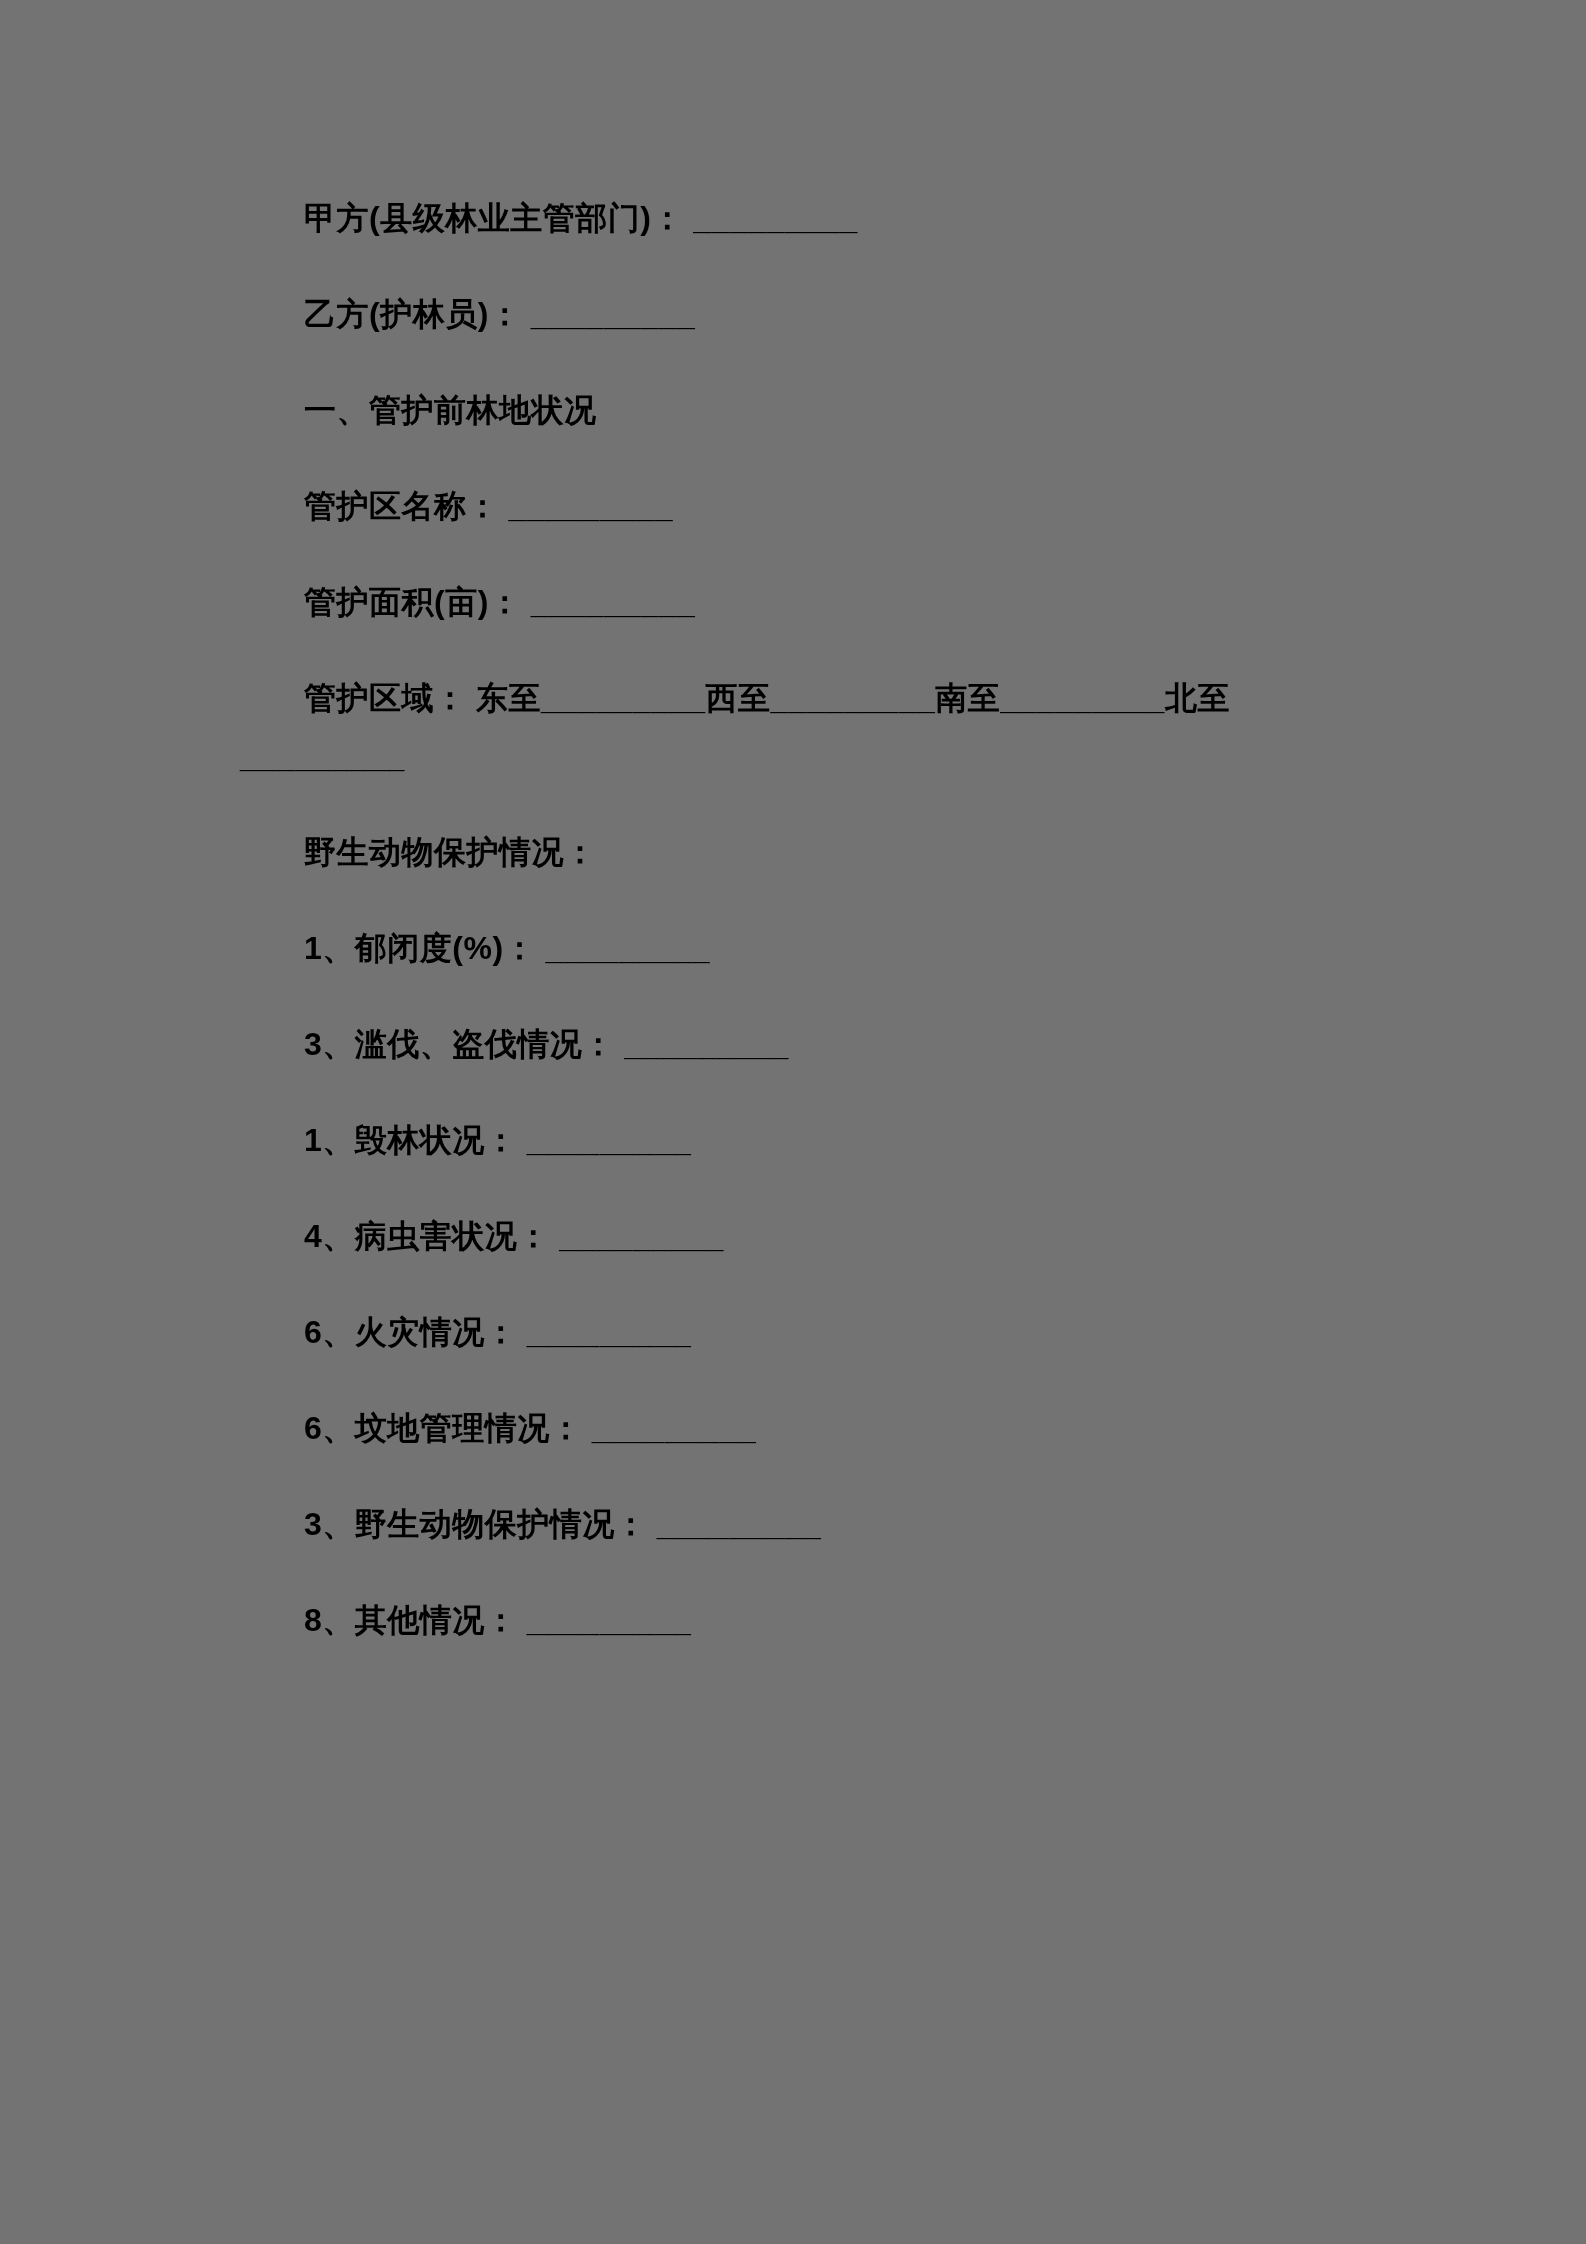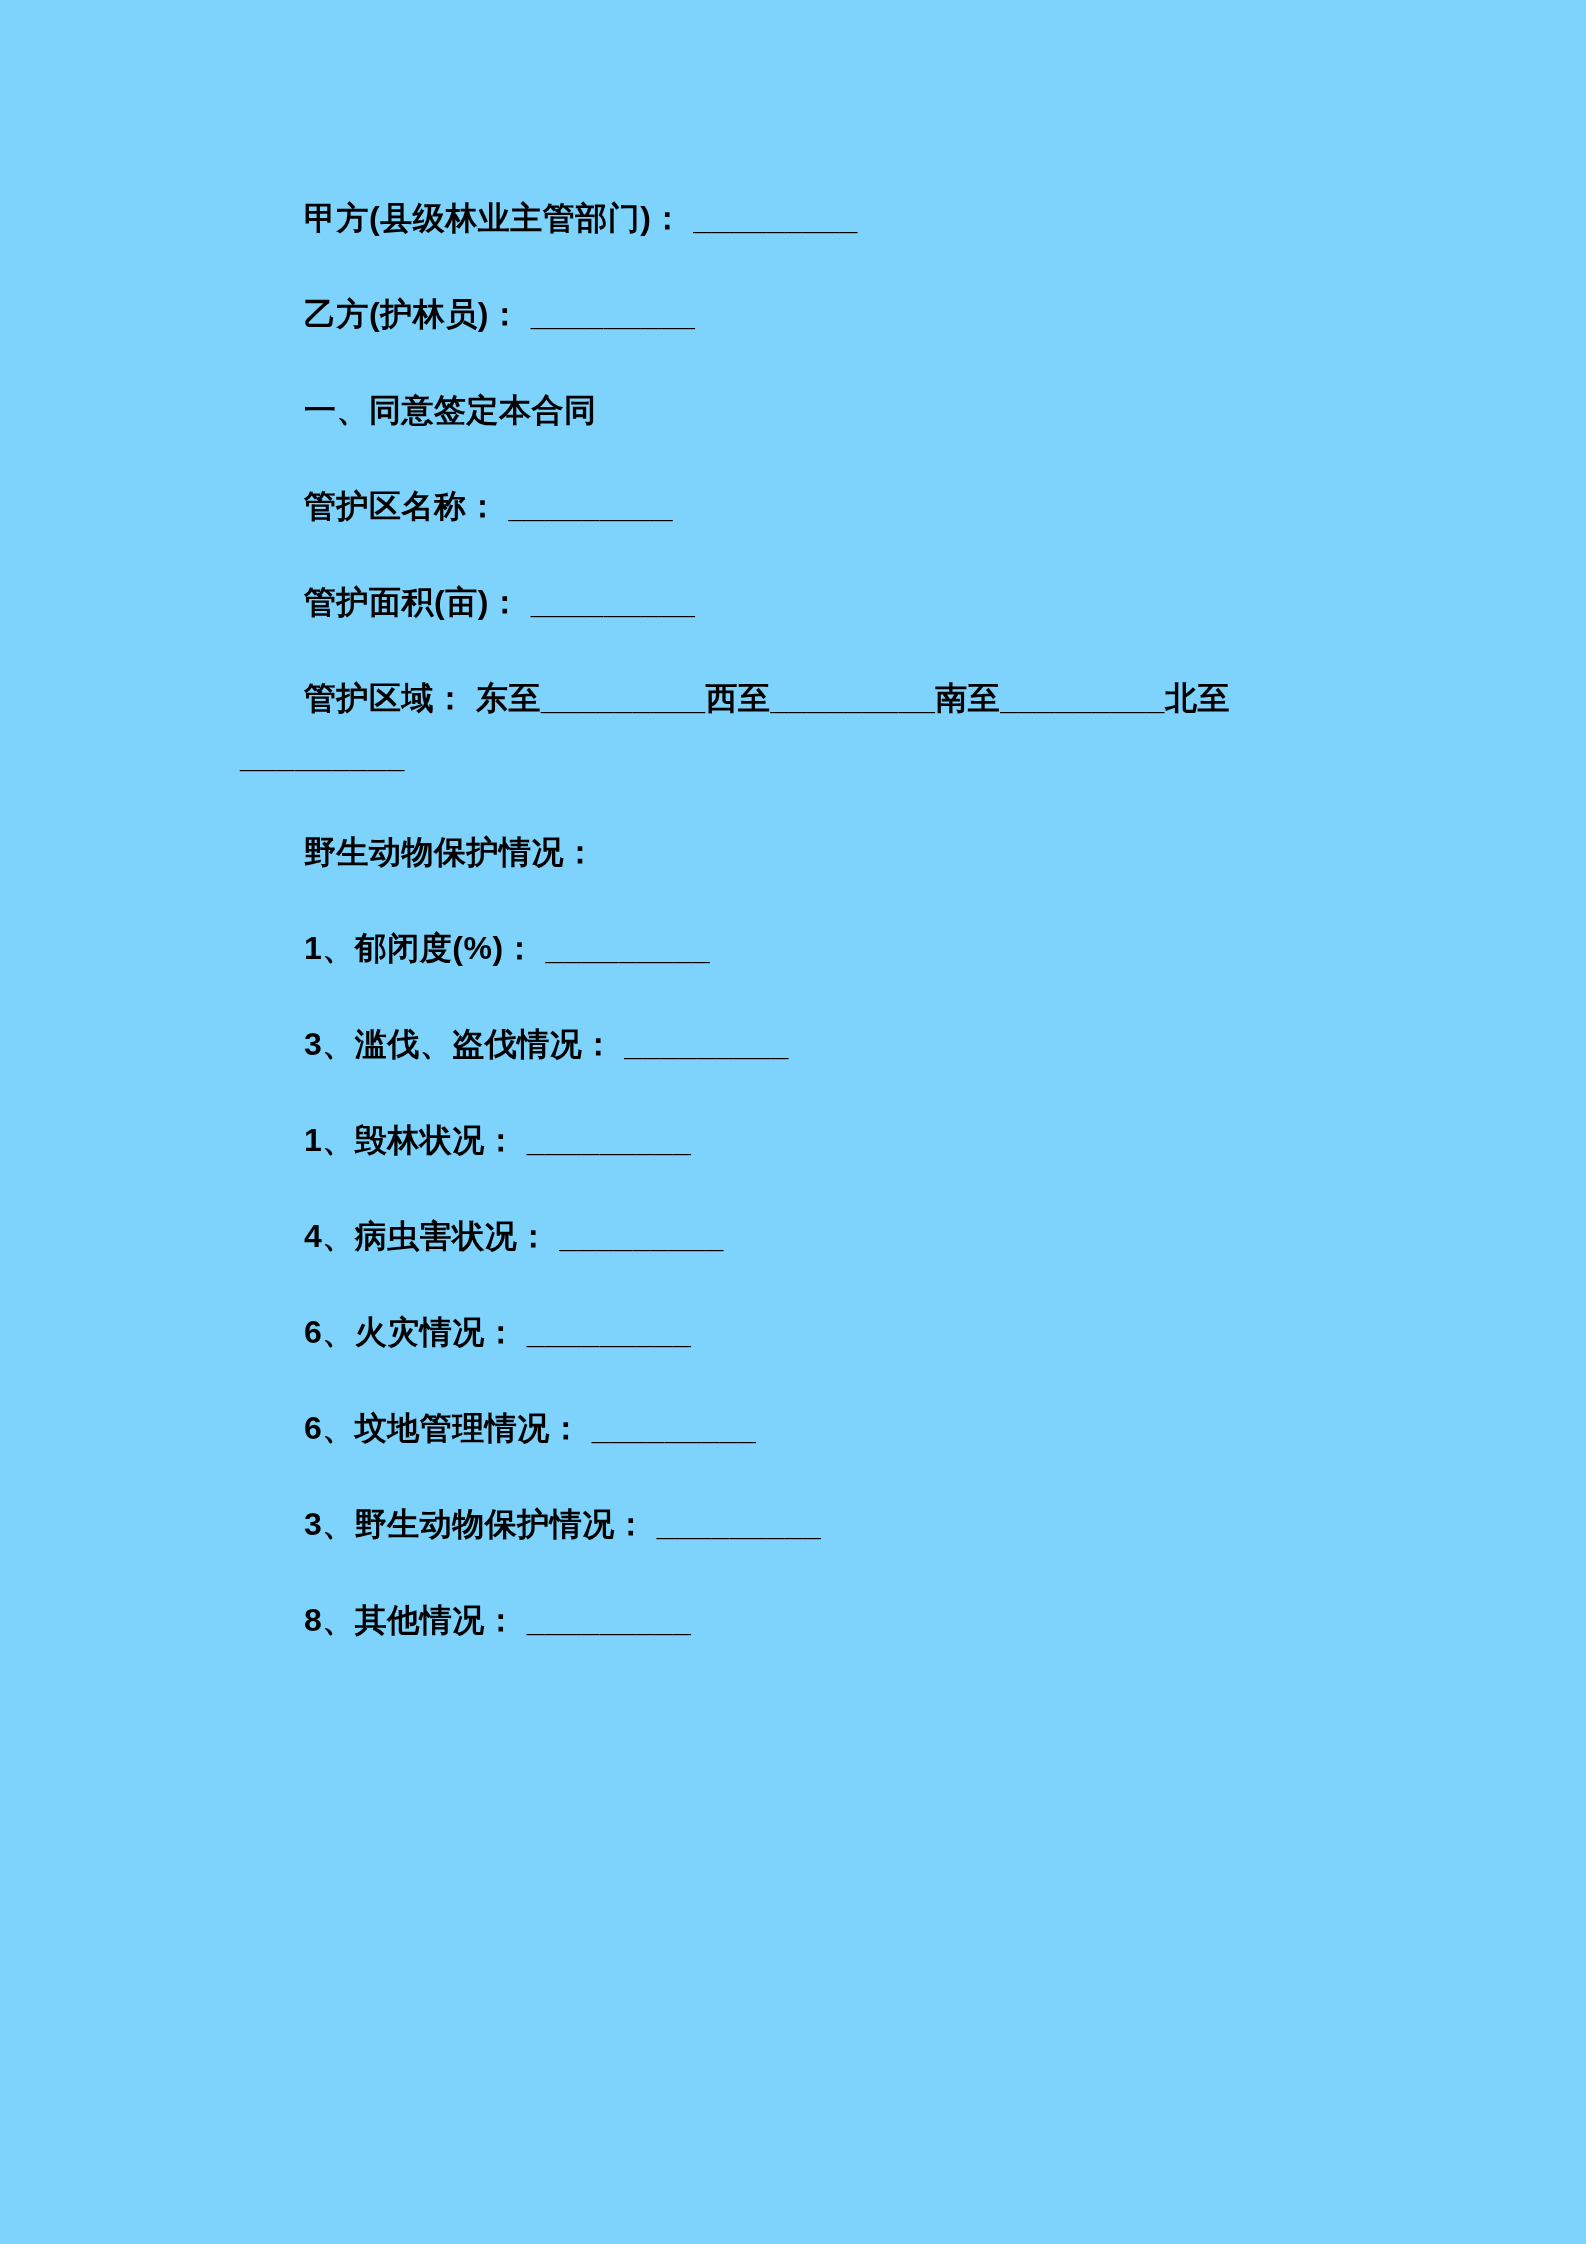--- a/index.html
+++ b/index.html
@@ -4,21 +4,21 @@
 <style>
   html, body {
     margin: 0;
     padding: 0;
     background: #ffffff;
   }
   .page {
     position: relative;
     width: 1586px;
     height: 2244px;
-    background: #7dd3fc;
+    background: #737373;
     overflow: hidden;
     box-sizing: border-box;
   }
   .doc-body {
     box-sizing: border-box;
     padding: 189px 238px 0 240px;
     font-family: "Liberation Sans", sans-serif;
     font-weight: 700;
     font-size: 32px;
     line-height: 58px;
@@ -36,21 +36,21 @@
 <body>
 
 <div class="page">
   <div class="doc-body">
 
     <p>甲方(县级林业主管部门)： _________</p>
 
     <p>乙方(护林员)： _________</p>
 
 
-    <p>一、同意签定本合同</p>
+    <p>一、管护前林地状况</p>
 
     <p>管护区名称： _________</p>
 
     <p>管护面积(亩)： _________</p>
 
     <p>管护区域： 东至_________西至_________南至_________北至<br>_________</p>
 
     <p>野生动物保护情况：</p>
 
     <p>1、郁闭度(%)： _________</p>

